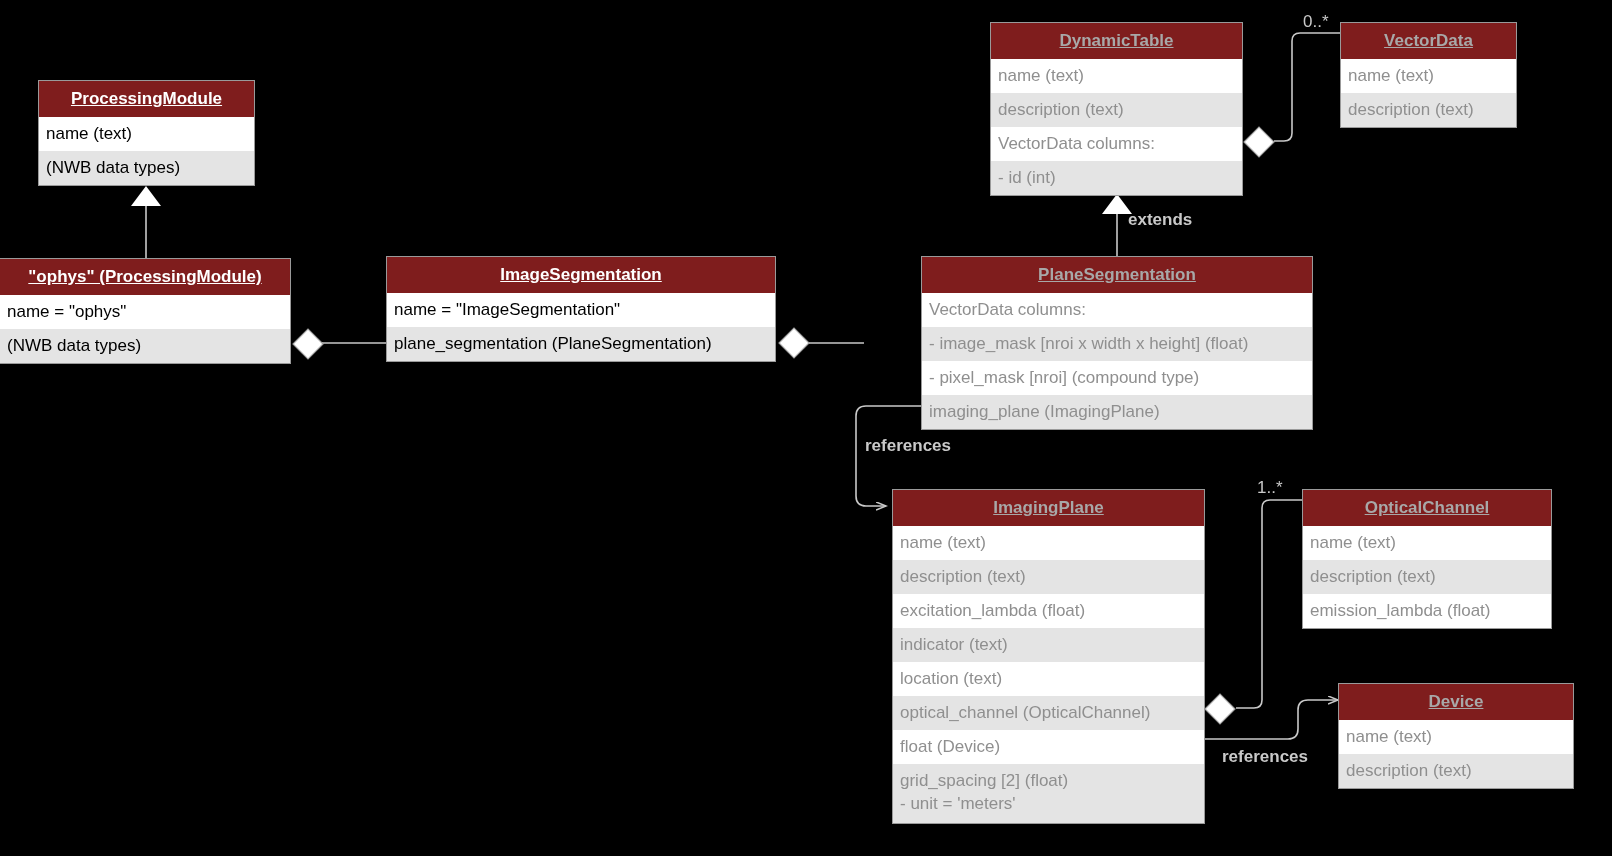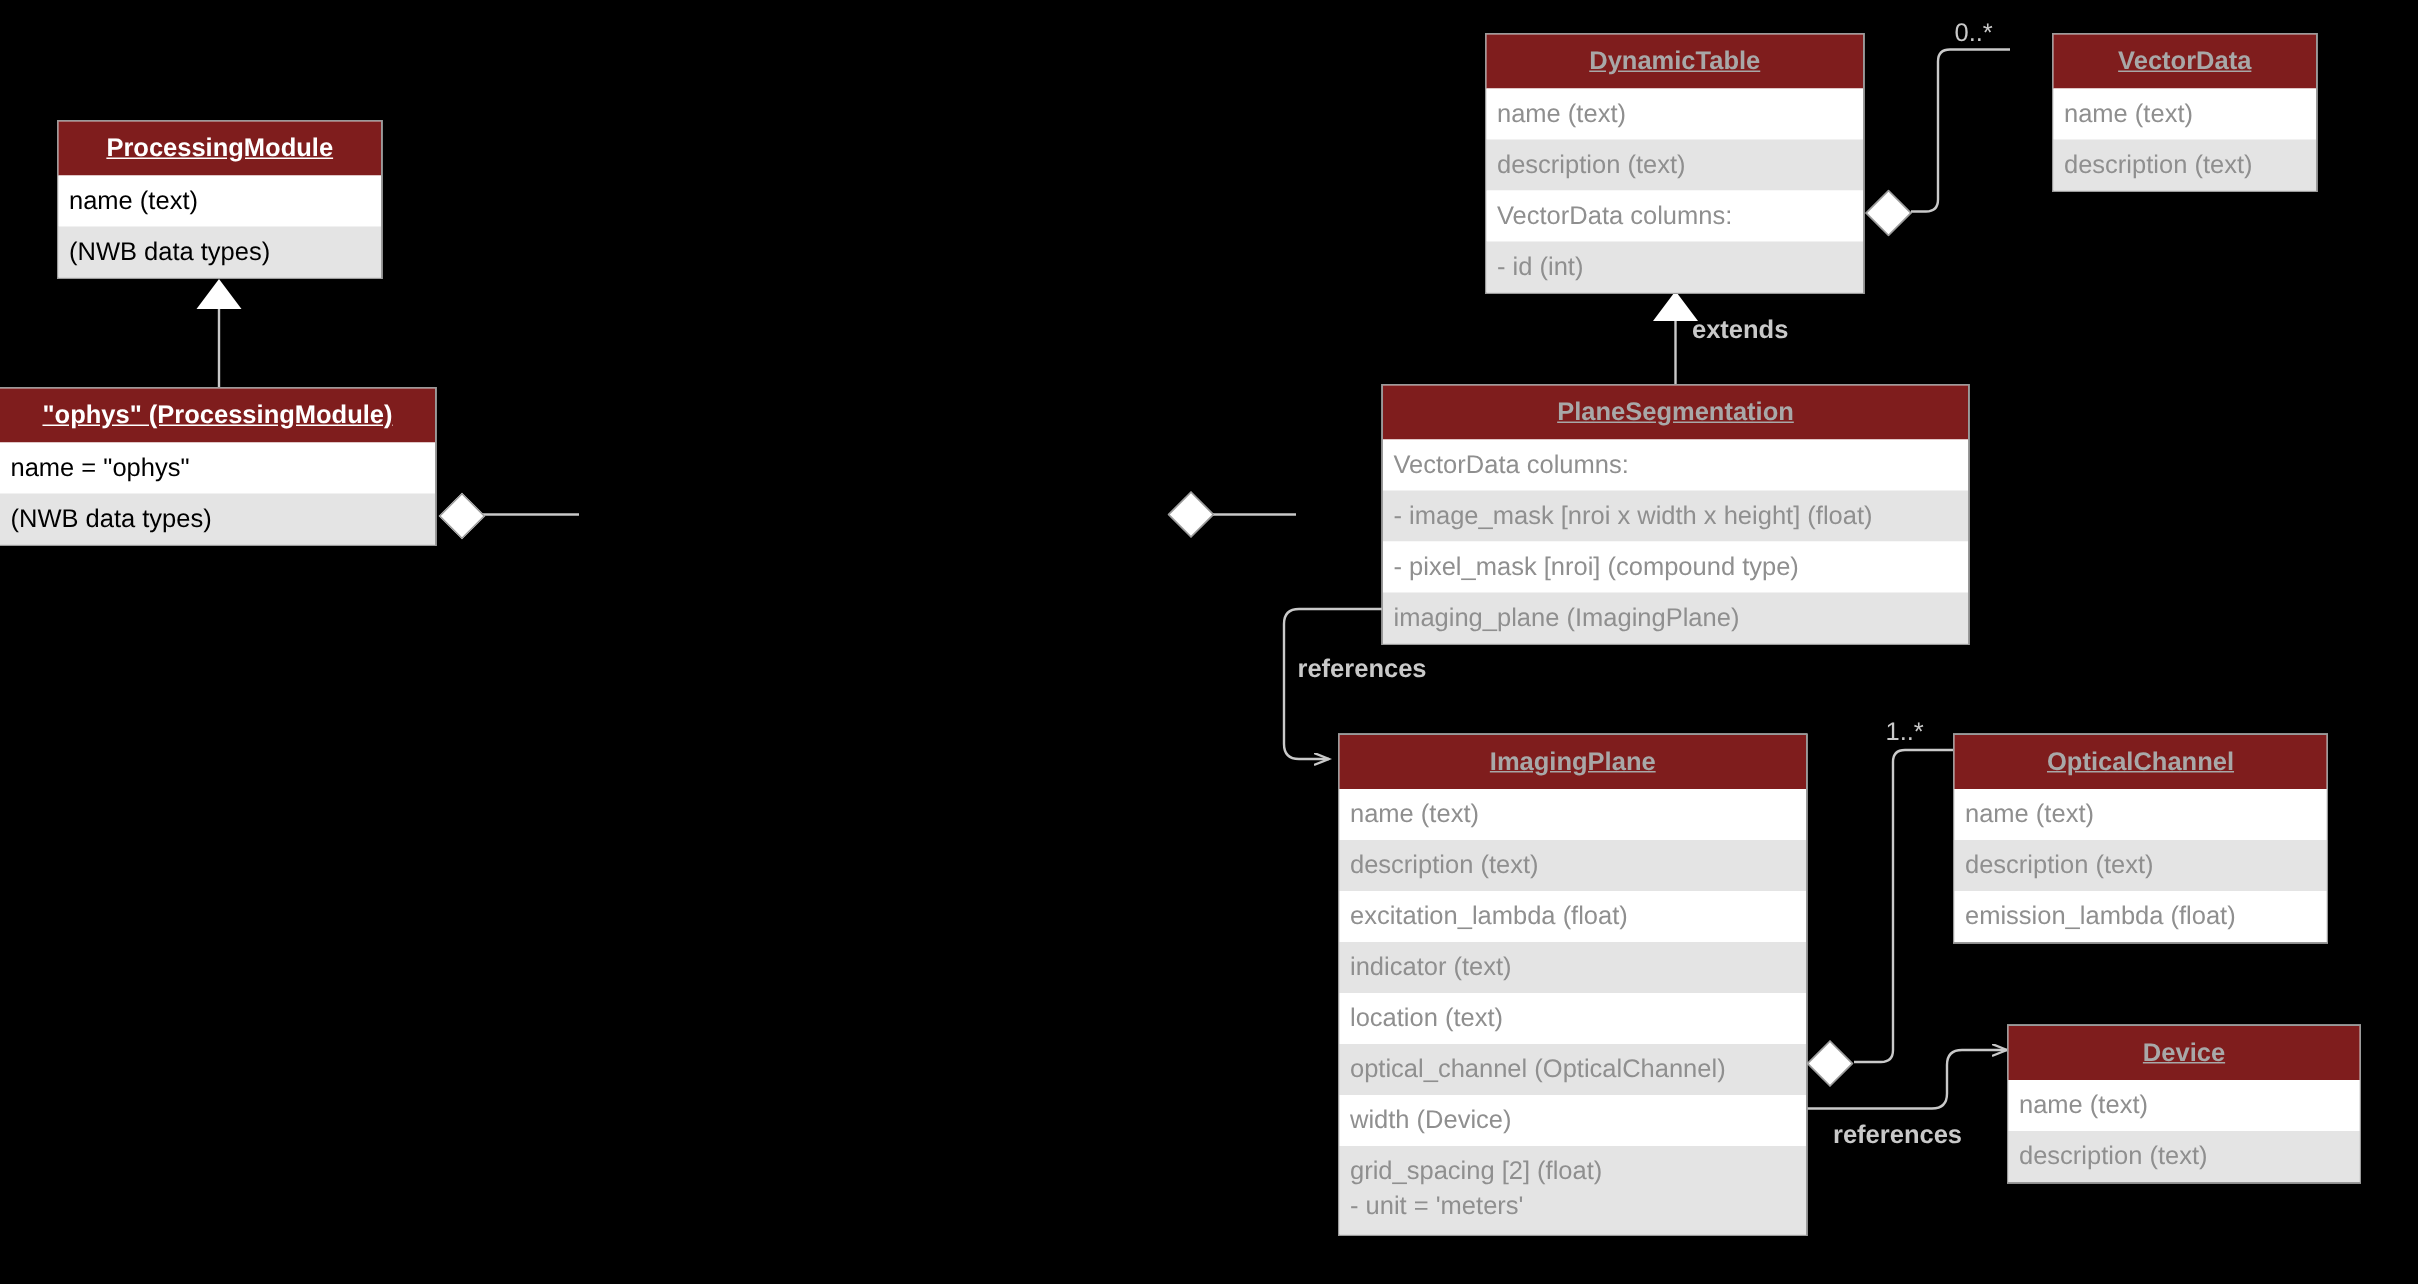--- a/index.html
+++ b/index.html
@@ -142,30 +142,35 @@
     <div class="uml-row">name (text)</div>
     <div class="uml-row alt">(NWB data types)</div>
   </div>
 
   <div class="uml-box" style="left:-1px; top:258px; width:292px;">
     <div class="uml-header">"ophys" (ProcessingModule)</div>
     <div class="uml-row">name = "ophys"</div>
     <div class="uml-row alt">(NWB data types)</div>
   </div>
 
+  <div class="uml-box" style="left:386px; top:256px; width:390px;">
+    <div class="uml-header">ImageSegmentation</div>
+    <div class="uml-row">name = "ImageSegmentation"</div>
+    <div class="uml-row alt">plane_segmentation (PlaneSegmentation)</div>
+  </div>
 
   <div class="uml-box dim" style="left:990px; top:22px; width:253px;">
     <div class="uml-header">DynamicTable</div>
     <div class="uml-row">name (text)</div>
     <div class="uml-row alt">description (text)</div>
     <div class="uml-row">VectorData columns:</div>
     <div class="uml-row alt"> - id (int)</div>
   </div>
 
-  <div class="uml-box dim" style="left:1340px; top:22px; width:177px;margin-left:28px;">
+  <div class="uml-box dim" style="left:1340px; top:22px; width:177px;">
     <div class="uml-header">VectorData</div>
     <div class="uml-row">name (text)</div>
     <div class="uml-row alt">description (text)</div>
   </div>
 
   <div class="uml-box dim" style="left:921px; top:256px; width:392px;">
     <div class="uml-header">PlaneSegmentation</div>
     <div class="uml-row">VectorData columns:</div>
     <div class="uml-row alt">- image_mask [nroi x width x height] (float)</div>
     <div class="uml-row">- pixel_mask [nroi] (compound type)</div>
@@ -173,21 +178,21 @@
   </div>
 
   <div class="uml-box dim" style="left:892px; top:489px; width:313px;">
     <div class="uml-header">ImagingPlane</div>
     <div class="uml-row">name (text)</div>
     <div class="uml-row alt">description (text)</div>
     <div class="uml-row">excitation_lambda (float)</div>
     <div class="uml-row alt">indicator (text)</div>
     <div class="uml-row">location (text)</div>
     <div class="uml-row alt">optical_channel (OpticalChannel)</div>
-    <div class="uml-row">width (Device)</div>
+    <div class="uml-row">float (Device)</div>
     <div class="uml-row alt multiline">
       <div>grid_spacing [2] (float)</div>
       <div>- unit = 'meters'</div>
     </div>
   </div>
 
   <div class="uml-box dim" style="left:1302px; top:489px; width:250px;">
     <div class="uml-header">OpticalChannel</div>
     <div class="uml-row">name (text)</div>
     <div class="uml-row alt">description (text)</div>

